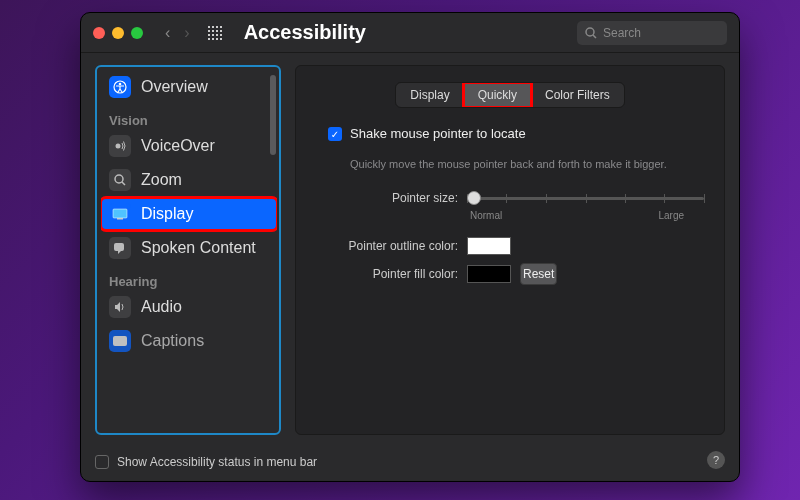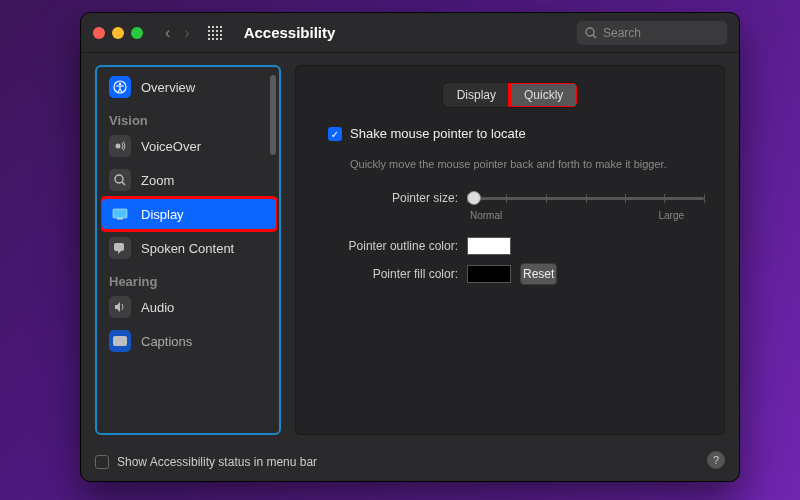--- a/index.html
+++ b/index.html
@@ -6,27 +6,27 @@
   body { width:800px; height:500px; background: linear-gradient(135deg,#3d1559 0%,#4b187a 35%,#7025b0 100%); overflow:hidden; }
   .window { position:absolute; left:80px; top:12px; width:660px; height:470px; background:#2a2a2c; border-radius:10px; box-shadow:0 20px 40px rgba(0,0,0,.5); border:1px solid #000; display:flex; flex-direction:column; }
   .titlebar { height:40px; display:flex; align-items:center; padding:0 12px; gap:10px; border-bottom:1px solid #1a1a1a; }
   .traffic { display:flex; gap:7px; }
   .dot { width:12px; height:12px; border-radius:50%; }
   .red{background:#ff5f57;} .yellow{background:#febc2e;} .green{background:#28c840;}
   .nav { display:flex; gap:14px; margin-left:12px; color:#888; }
   .nav span{font-size:16px;}
   .grid-icon { width:14px; height:14px; display:grid; grid-template-columns:repeat(4,2px); grid-template-rows:repeat(4,2px); gap:2px; margin-left:8px; }
   .grid-icon i{background:#ccc;}
-  .title { color:#fff; font-weight:600; font-size:15px; margin-left:12px; }
+  .title { color:#fff; font-weight:600; font-size:20px; margin-left:12px; }
   .search { margin-left:auto; background:#3a3a3c; border-radius:5px; height:24px; width:150px; display:flex; align-items:center; padding:0 8px; color:#888; font-size:12px; gap:6px;}
   .body { flex:1; display:flex; padding:12px 14px 8px 14px; gap:14px; min-height:0; }
   .sidebar-wrap { position:relative; width:186px; border:2px solid #1e88c7; border-radius:6px; padding:4px 2px 4px 4px; }
   .sidebar { height:100%; overflow:hidden; }
   .scrollbar { position:absolute; right:3px; top:8px; width:6px; height:80px; background:#5a5a5c; border-radius:3px; }
-  .side-item { display:flex; align-items:center; gap:10px; padding:5px 8px; border-radius:5px; color:#ddd; font-size:13px; margin-bottom:2px; }
+  .side-item { display:flex; align-items:center; gap:10px; padding:5px 8px; border-radius:5px; color:#ddd; font-size:16px; margin-bottom:2px; }
   .side-item.selected { background:#0a66ff; color:#fff; }
   .side-sect { color:#888; font-size:13px; font-weight:600; padding:8px 8px 2px 8px; }
   .icon-box { width:22px; height:22px; border-radius:5px; display:flex; align-items:center; justify-content:center; flex-shrink:0; }
   .icon-box.blue{background:#0a66ff;}
   .icon-box.dark{background:#3f3f41;}
   .hl-red{ outline:3px solid #ff0000; outline-offset:-1px; }
   .main { flex:1; background:#232325; border-radius:6px; border:1px solid #1a1a1a; padding:16px 20px; color:#ccc; font-size:13px; overflow:hidden; }
   .tabs { display:flex; justify-content:center; margin-bottom:18px; }
   .seg { display:flex; background:#2f2f31; border-radius:6px; overflow:hidden; border:1px solid #1a1a1a;}
   .seg div{ padding:5px 14px; font-size:12px; color:#ddd; }
@@ -161,20 +161,21 @@
         </div>
       </div>
       <div class="scrollbar"></div>
     </div>
 
     <div class="main">
       <div class="tabs">
         <div class="seg">
           <div>Display</div>
           <div class="on hl-red">Quickly</div>
+          <div>Color Filters</div>
         </div>
       </div>
 
       <div class="check-row">
         <div class="checkbox">✓</div>
         <div>
           <div style="color:#eee">Shake mouse pointer to locate</div>
           <div class="desc">Quickly move the mouse pointer back and forth to make it bigger.</div>
         </div>
       </div>

